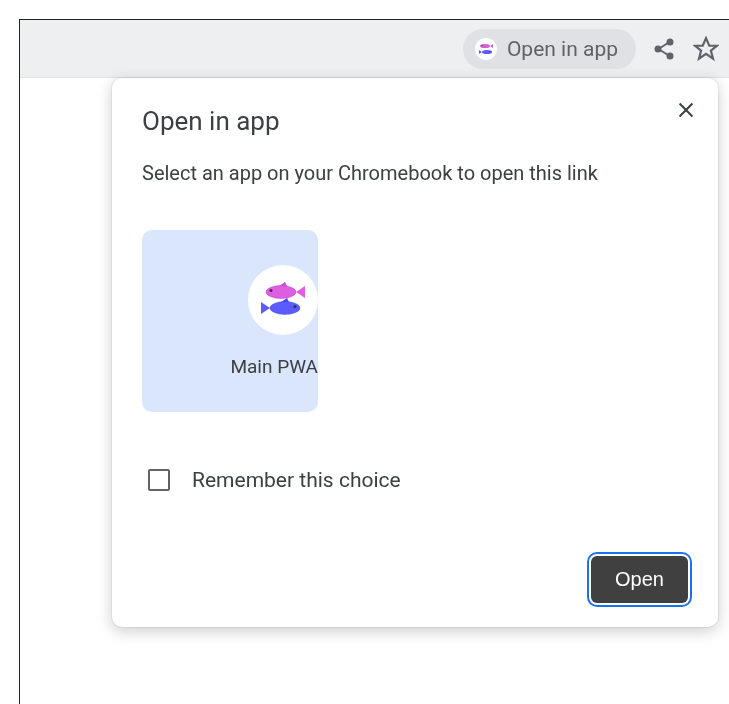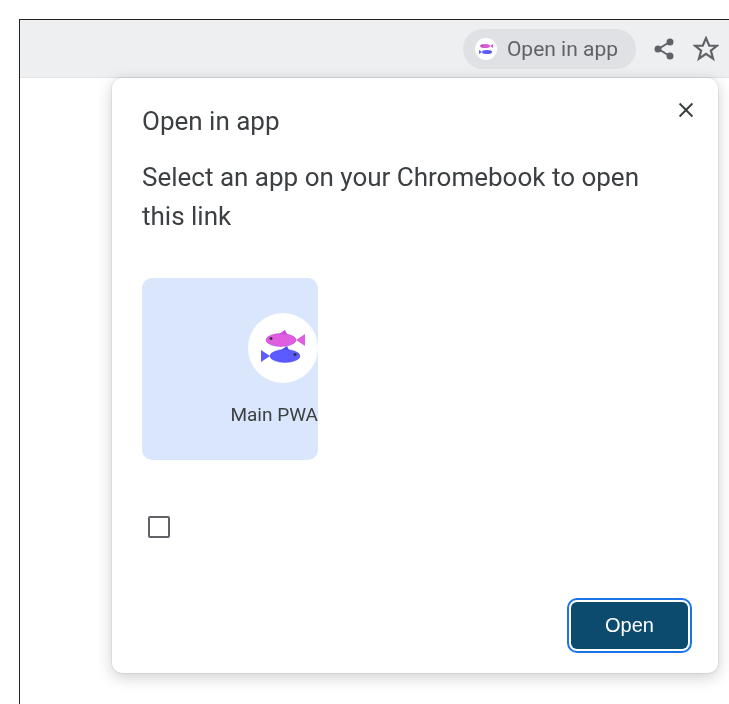--- a/index.html
+++ b/index.html
@@ -80,21 +80,21 @@
       cursor: pointer;
       color: #3c4043;
     }
     .dialog-title {
       font-size: 26px;
       color: #3c4043;
       font-weight: 400;
       margin-bottom: 22px;
     }
     .dialog-subtitle {
-      font-size: 26px;
+      font-size: 20px;
       color: #3c4043;
       line-height: 1.5;
       margin-bottom: 42px;
     }
     .app-tile {
       width: 176px;
       height: 182px;
       background: #d9e6fb;
       border-radius: 10px;
       display: flex;
@@ -134,25 +134,25 @@
     .remember-label {
       font-size: 21px;
       color: #3c4043;
     }
     .action-row {
       display: flex;
       justify-content: flex-end;
       margin-top: 64px;
     }
     .open-btn {
-      background: #0c4a6e;
+      background: #404040;
       color: #fff;
       font-size: 20px;
       border: none;
-      padding: 12px 34px;
+      padding: 12px 24px;
       border-radius: 6px;
       cursor: pointer;
       outline: 2px solid #1a73e8;
       outline-offset: 2px;
     }
   </style>
 </head>
 <body>
 
 <div class="frame">
@@ -213,19 +213,20 @@
             <circle cx="36" cy="26.5" r="1.5" fill="#333"></circle>
             <path d="M22 22 L28 18 L30 22 Z" fill="#4a4aee"></path>
           </g>
         </svg>
       </div>
       <span class="app-label">Main PWA</span>
     </div>
 
     <div class="remember-row">
       <div class="checkbox"></div>
+      <span class="remember-label">Remember this choice</span>
     </div>
 
     <div class="action-row">
       <button class="open-btn">Open</button>
     </div>
   </div>
 </div>
 
 </body></html>

